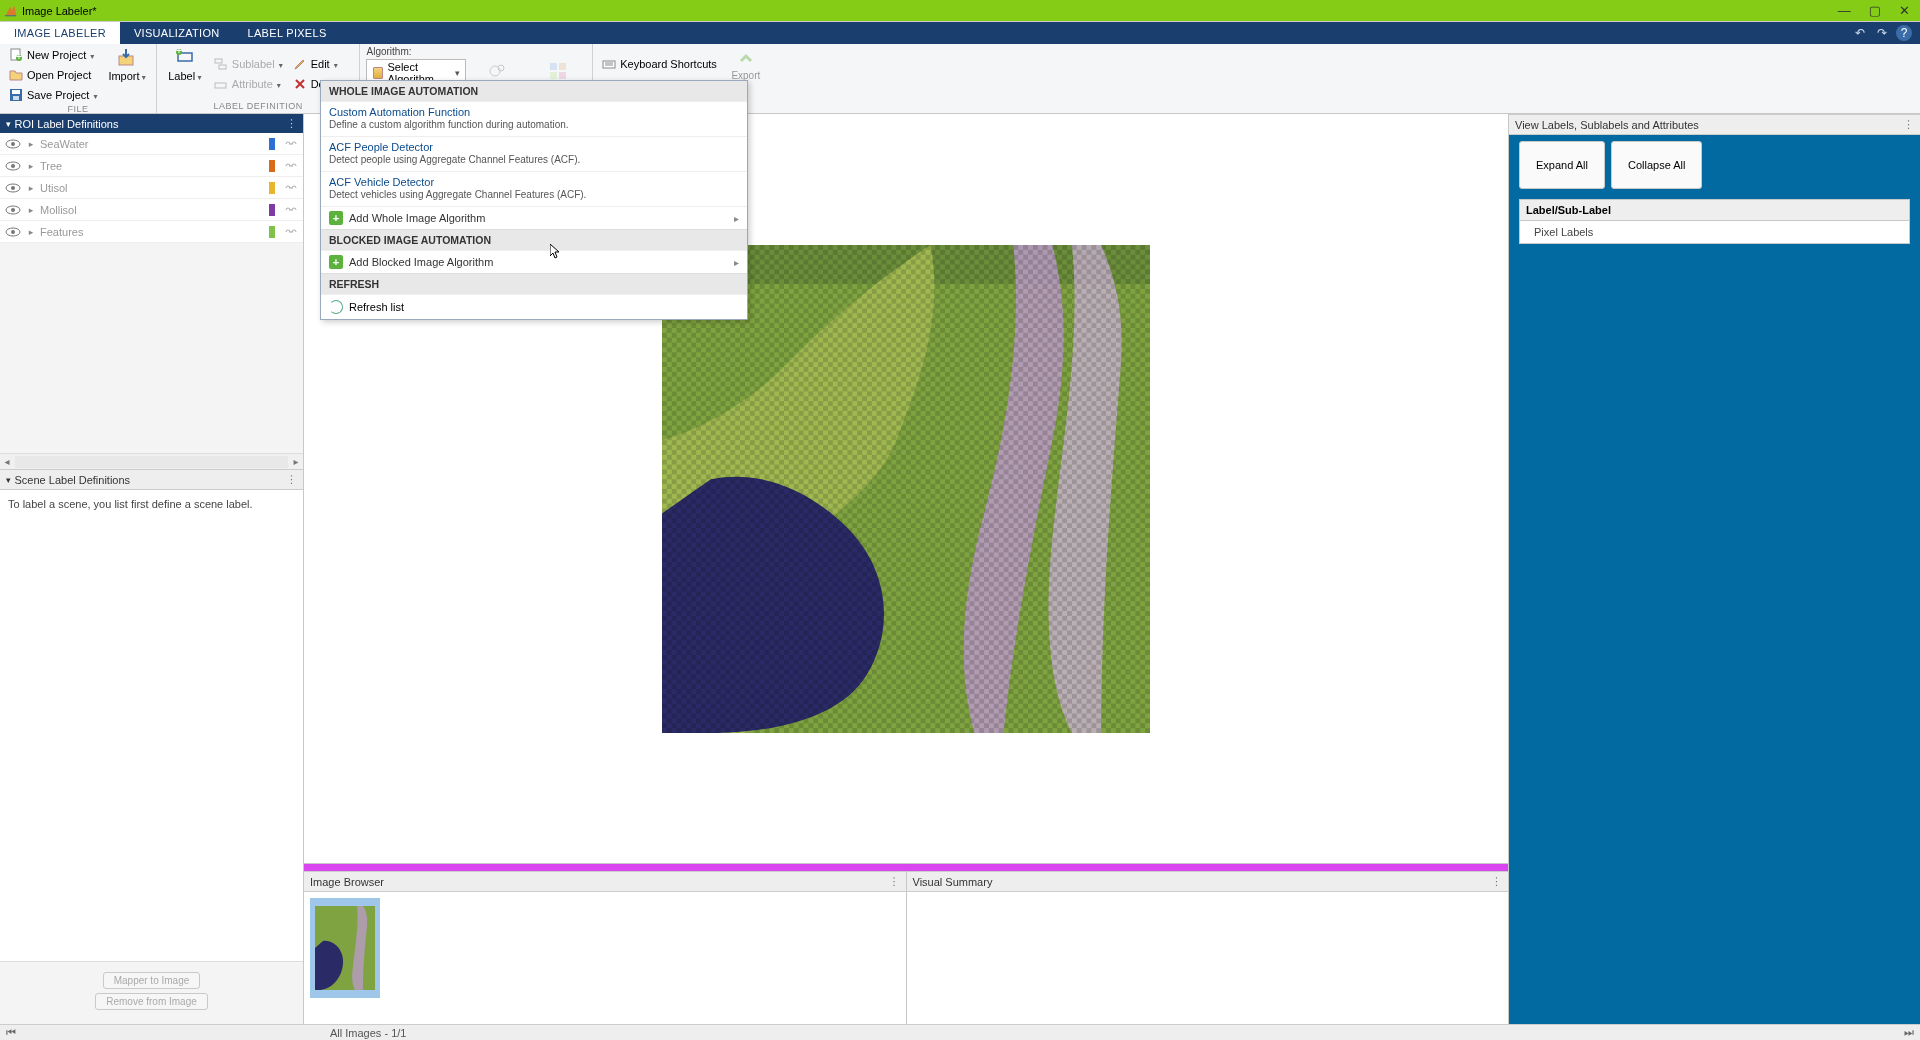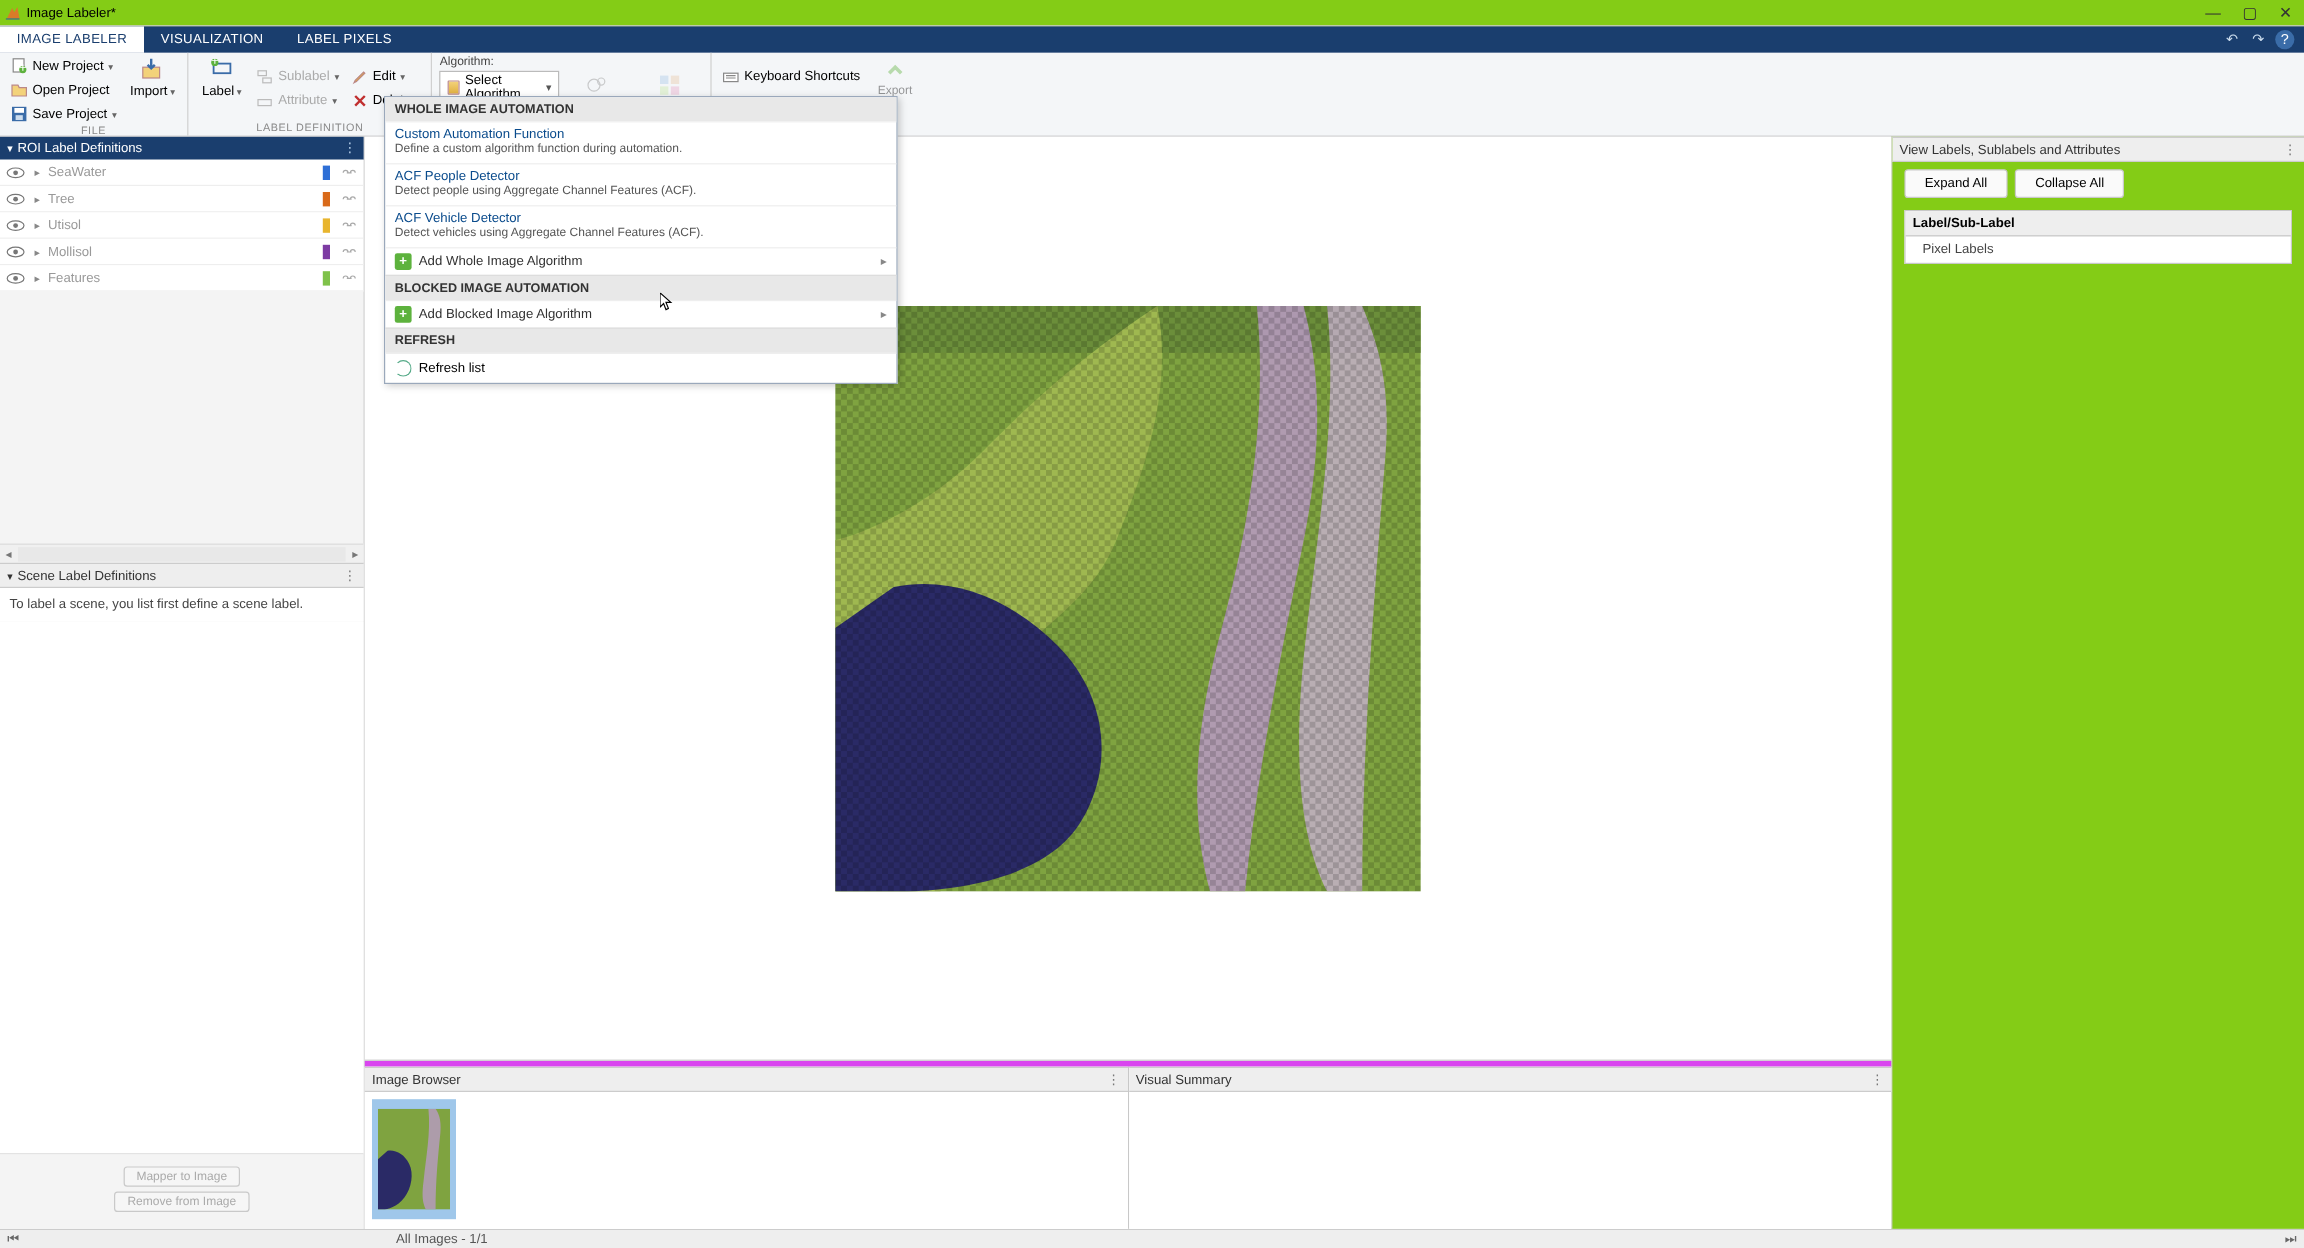--- a/index.html
+++ b/index.html
@@ -40,21 +40,21 @@
 .algogroup { padding:2px 6px; border-right:1px solid #d0d0d0; display:flex; flex-direction:column; }
 .algolabel { font-size:10px; color:#444; margin-bottom:2px; }
 .algoselect { border:1px solid #bbb; background:#fff; padding:1px 6px; font-size:10px; display:flex; align-items:center; gap:4px; width:100px; }
 .algoselect .folder-ic { width:12px; height:12px; background: linear-gradient(#f3d27a,#e0b040); border:1px solid #b88; border-radius:1px; }
 .algoselect .dd { margin-left:auto; font-size:9px; color:#555; }
 
 
 .main { display:flex; height: calc(100vh - 22px - 22px - 70px - 16px); }
 .leftcol { width: 304px; display:flex; flex-direction:column; background:#f4f4f4; border-right:1px solid #c8c8c8; }
 .midcol { flex:1; display:flex; flex-direction:column; background:#fff; position:relative; }
-.rightcol { width: 344px; background:#84cc16; border-left:1px solid #c8c8c8; display:flex; flex-direction:column; }
+.rightcol { width: 412px; background:#0369a1; border-left:1px solid #c8c8c8; display:flex; flex-direction:column; }
 
 
 .panelhead { background:#1a3e6e; color:#fff; padding:3px 6px; font-size:11px; display:flex; align-items:center; }
 .panelhead.light { background:#eee; color:#333; border-top:1px solid #ccc; border-bottom:1px solid #ccc; }
 .panelhead .caret { margin-right:4px; font-size:9px; }
 .panelhead .dots { margin-left:auto; color:#bcd5ee; }
 .panelhead.light .dots { color:#777; }
 .labelrow { display:flex; align-items:center; height:22px; padding:0 4px; border-bottom:1px solid #eee; background:#fff; }
 .labelrow .eye { width:18px; height:14px; margin-right:3px; display:flex; align-items:center; justify-content:center; }
 .labelrow .exp { width:12px; text-align:center; color:#888; font-size:9px; margin-right:3px; }
@@ -87,31 +87,31 @@
 .dropdown .actionitem .lbl { flex:1; color:#333; font-size:11px; }
 .dropdown .actionitem .sub { color:#888; font-size:10px; }
 .dropdown .refreshitem { display:flex; align-items:center; gap:6px; padding:5px 8px; border-top:1px solid #eee; }
 .dropdown .refreshitem .ric { width:14px; height:14px; border:1.5px solid #5a8; border-radius:50%; border-left-color:transparent; }
 
 
 .cursor { position:absolute; left:550px; top:244px; width:12px; height:16px; z-index:60; pointer-events:none; }
 .cursor svg { width:100%; height:100%; }
 
 
-.bottompanels { height:140px; display:flex; border-top:5px solid #d946ef; }
+.bottompanels { height:160px; display:flex; border-top:7px solid #d946ef; }
 .bpanel { flex:1; display:flex; flex-direction:column; border-right:1px solid #c8c8c8; background:#fff; }
 .bpanel:last-child { border-right:none; }
 .thumbs { flex:1; background:#fff; padding:6px; }
 .thumb { width:70px; height:100px; background:#9fc7ea; display:flex; align-items:center; justify-content:center; }
 .thumb .timg { width:60px; height:84px; }
 
 
 .right-body { padding:6px 10px; }
 .right-btns { display:flex; gap:6px; margin-bottom:10px; }
-.right-btns button { border:1px solid #c9c9c9; background:#fafafa; padding:5px 16px; border-radius:3px; font-size:11px; }
+.right-btns button { border:1px solid #c9c9c9; background:#fafafa; padding:17px 16px; border-radius:3px; font-size:11px; }
 .label-table { border:1px solid #c8c8c8; background:#fff; }
 .label-table .lthead { background:#eee; border-bottom:1px solid #c8c8c8; padding:4px 6px; font-weight:bold; font-size:11px; }
 .label-table .ltrow { padding:5px 14px; font-size:11px; color:#444; }
 
 
 .statusbar { height:16px; background:#eee; border-top:1px solid #ccc; display:flex; align-items:center; padding:0 4px; font-size:10px; color:#555; }
 .statusbar .sscroll { flex:1; display:flex; align-items:center; margin-left:12px; }
 .statusbar .navbtn { width:14px; text-align:center; color:#666; }
 
 

